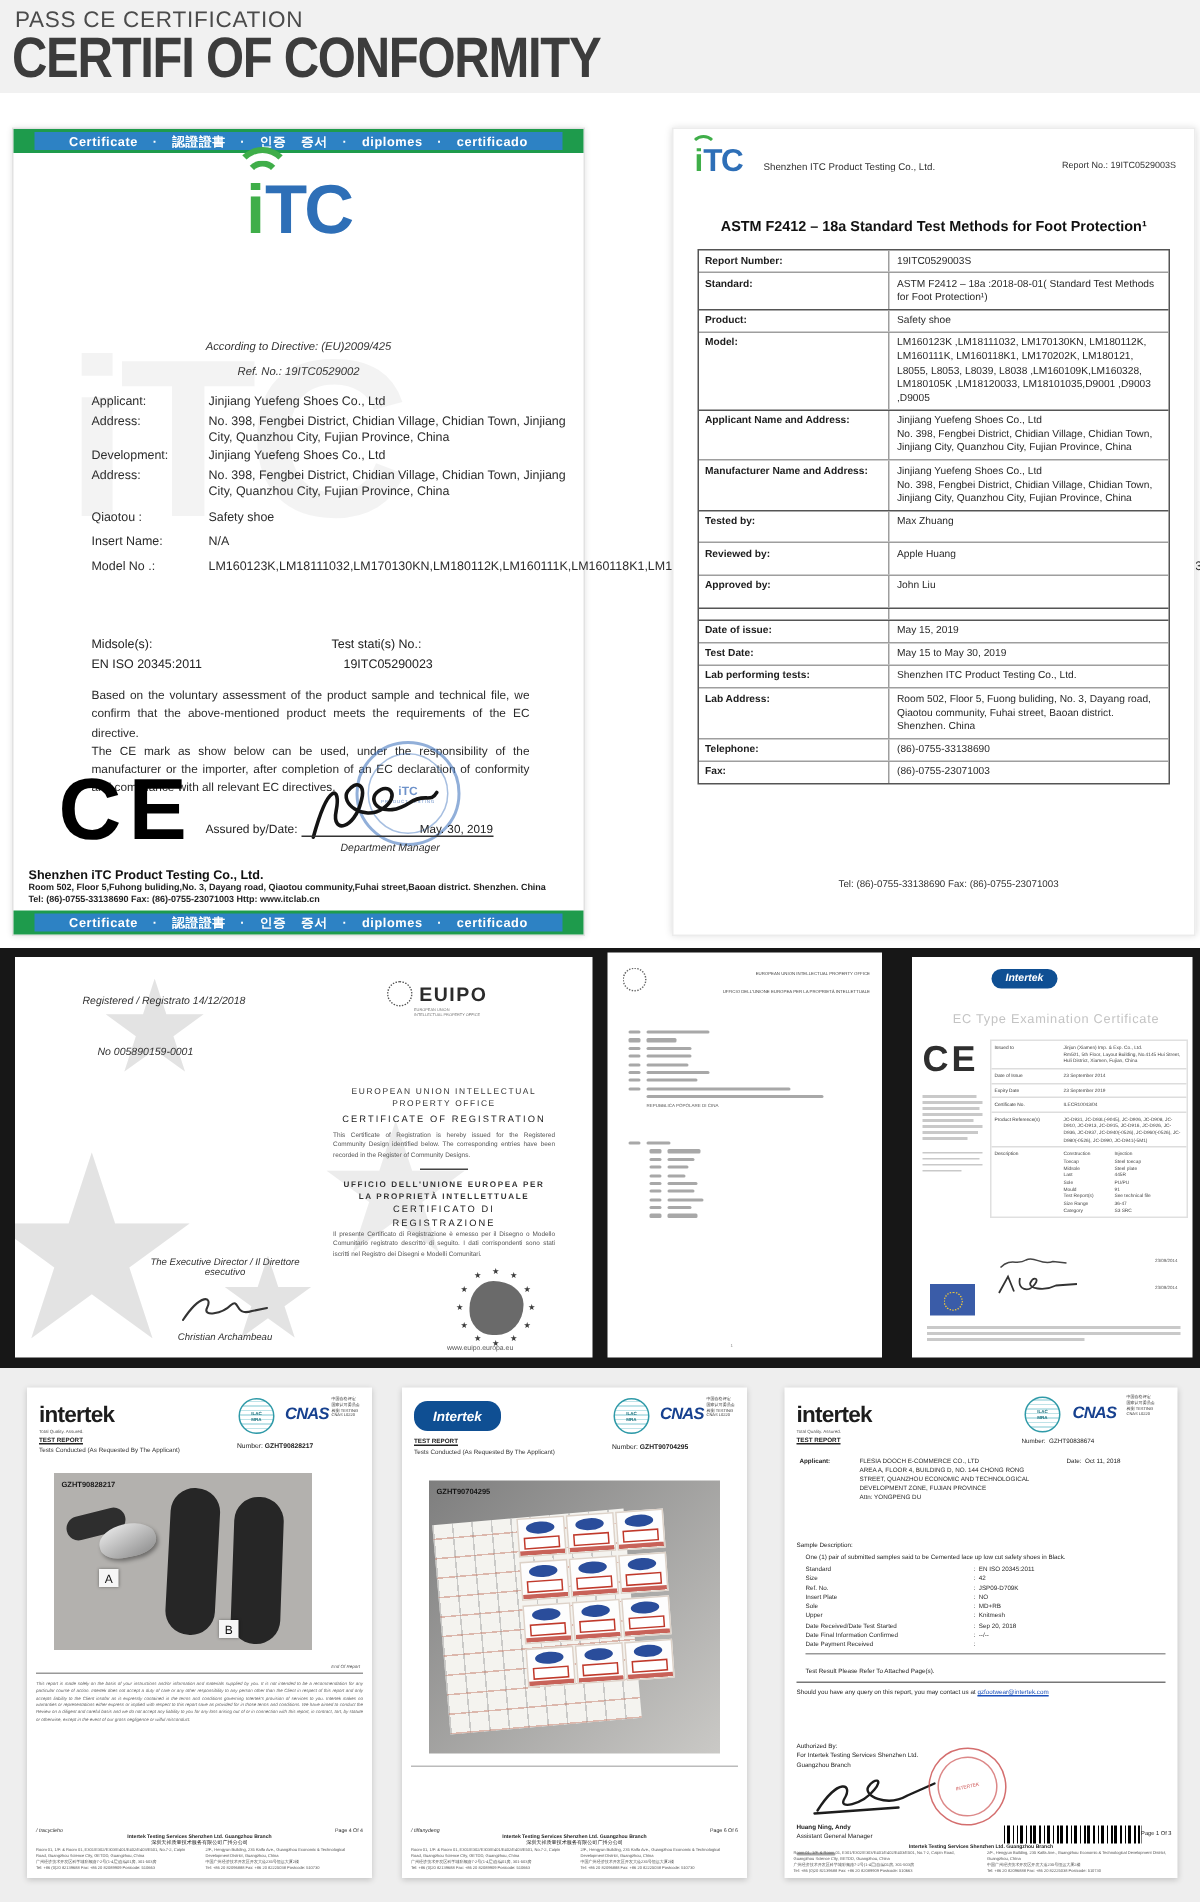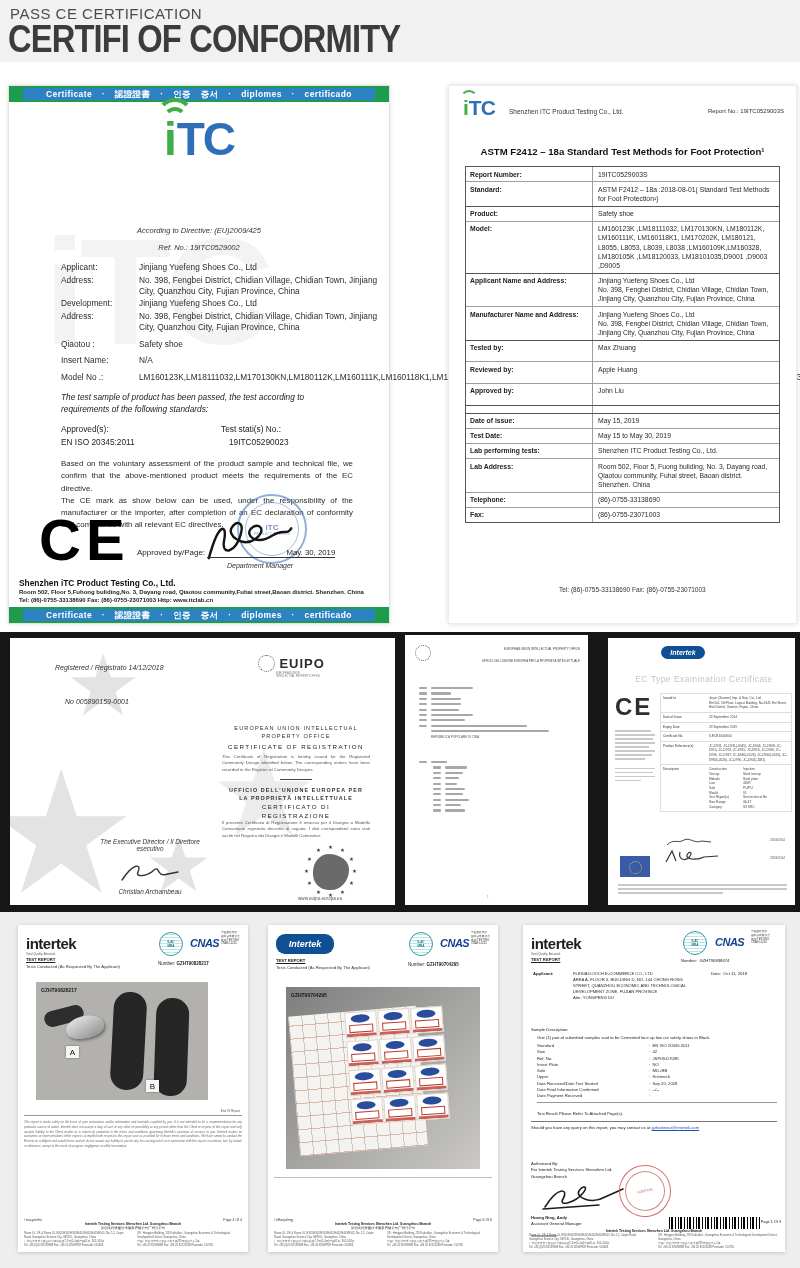--- a/index.html
+++ b/index.html
@@ -163,43 +163,42 @@
       <div class="frow mt">
           <div class="fl">Insert Name:</div>
           <div class="fv">N/A</div>
         </div>
       <div class="frow mt">
           <div class="fl">Model No .:</div>
           <div class="fv">LM160123K,LM18111032,LM170130KN,LM180112K,LM160111K,LM160118K1,LM170202K,LM180121,L8055,L8053,L8039,L8038,LM160109K,LM180328,LM180105K,LM18120033,LM18101035,D9001,D9003,D9005</div>
         </div>
     </div>
 
-    <div class="abs it" style="left:52px;top:306px;width:288px;font-size:8.3px;line-height:1.4;color:#222">The test sample of product has been passed, the test according to requirements of the following standards:</div>
     <div class="abs" style="left:52px;top:338px;font-size:8.3px">
-      <div>Approved(s):</div>
+      <div>Midsole(s):</div>
       <div style="margin-top:3px">EN ISO 20345:2011</div>
     </div>
     <div class="abs" style="left:212px;top:338px;font-size:8.3px">
       <div>Test stati(s) No.:</div>
       <div style="margin-top:3px;padding-left:8px">19ITC05290023</div>
     </div>
     <div class="abs pre j" style="left:52px;top:372px;width:292px;font-size:7.9px;line-height:1.55;color:#2a2a2a">Based on the voluntary assessment of the product sample and technical file, we confirm that the above-mentioned product meets the requirements of the EC directive.
 The CE mark as show below can be used, under the responsibility of the manufacturer or the importer, after completion of an EC declaration of conformity and compliance with all relevant EC directives.</div>
 
     <div class="abs b" style="left:30px;top:420px;font-size:58px;letter-spacing:5px;color:#000">CE</div>
 
     <div class="abs stamp-blue" style="left:228px;top:408px;opacity:.8">
       <span style="font-size:8px;font-weight:bold">iTC</span>
       <span style="font-size:3px;letter-spacing:.5px">PRODUCT TESTING</span>
     </div>
     <svg class="abs" style="left:188px;top:428px;transform:rotate(-6deg)" width="100" height="48" viewBox="0 0 100 48">
       <path d="M10 40 C24 4 32 8 27 24 C22 40 38 37 44 20 C49 8 42 5 36 12 C30 19 44 33 58 26 C71 19 64 8 55 15 C48 21 58 33 76 24 C87 18 90 26 95 19" stroke="#141414" stroke-width="2.4" fill="none" stroke-linecap="round"></path>
     </svg>
     <div class="abs" style="left:128px;top:462px;font-size:8px">
-      <span>Approved by/Page:</span>
+      <span>Assured by/Date:</span>
       <span style="display:inline-block;width:128px;border-bottom:1px solid #333;text-align:right;font-size:7.8px">May. 30, 2019</span>
     </div>
     <div class="abs it" style="left:218px;top:476px;font-size:7px;color:#333">Department Manager</div>
 
     <div class="abs b" style="left:10px;top:492px;font-size:8.4px;color:#111">Shenzhen iTC Product Testing Co., Ltd.</div>
     <div class="abs b" style="left:10px;top:503px;width:362px;font-size:6px;color:#222">Room 502, Floor 5,Fuhong buliding,No. 3, Dayang road, Qiaotou community,Fuhai street,Baoan district. Shenzhen. China</div>
     <div class="abs b" style="left:10px;top:511px;width:362px;font-size:6px;color:#222">Tel: (86)-0755-33138690      Fax: (86)-0755-23071003      Http: www.itclab.cn</div>
     <div class="banner" style="bottom:0">
       <div class="banner-in">Certificate    · 認證證書    · 인증 증서    · diplomes    · certificado</div>
     </div>

